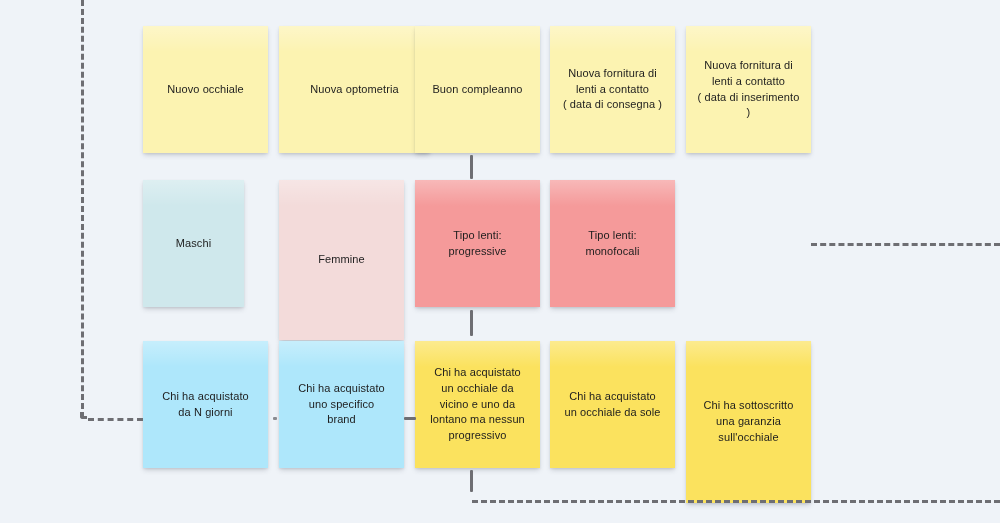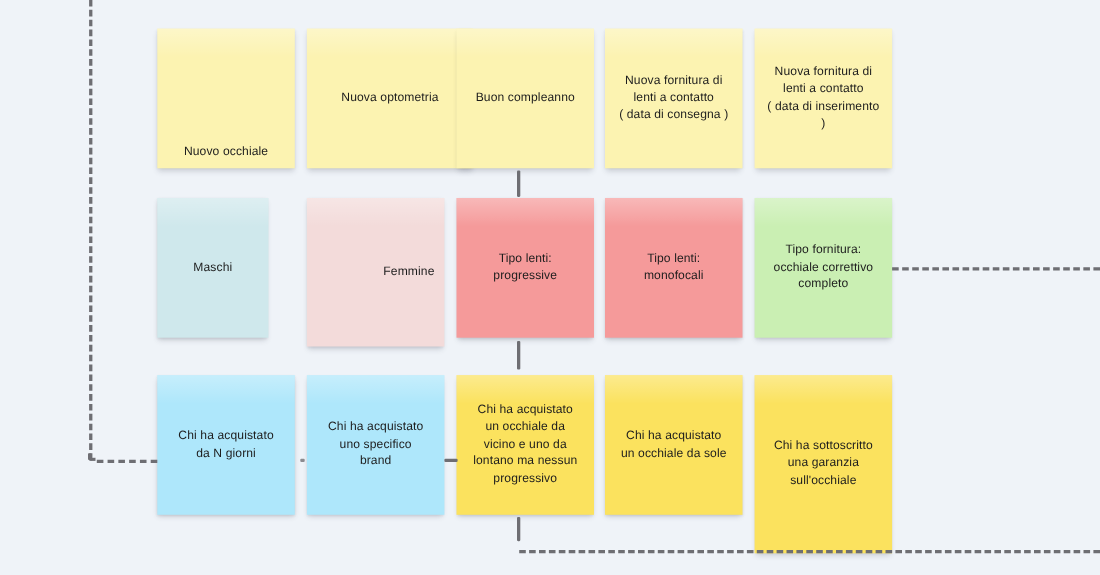--- a/index.html
+++ b/index.html
@@ -96,21 +96,21 @@
     height: 7px;
     border-left: 3px solid #6e6e73;
     border-bottom: 3px solid #6e6e73;
     border-bottom-left-radius: 3px;
   }
 </style>
 </head>
 <body>
 
 <div id="board">
-    <div class="card" style="left: 143px; top: 26px; width: 125px; height: 127px; background: rgb(252, 243, 177); align-items: flex-end;">
+    <div class="card" style="left: 143px; top: 26px; width: 125px; height: 127px; background: rgb(252, 243, 177);">
       <span class="txt">Nuovo occhiale</span>
     </div>
     <div class="card" style="left: 279px; top: 26px; width: 151px; height: 127px; background: rgb(252, 243, 177);">
       <span class="txt">Nuova optometria</span>
     </div>
     <div class="card" style="left: 415px; top: 26px; width: 125px; height: 127px; background: rgb(252, 243, 177);">
       <span class="txt">Buon compleanno</span>
     </div>
     <div class="card" style="left: 550px; top: 26px; width: 125px; height: 127px; background: rgb(252, 243, 177);">
       <span class="txt">Nuova fornitura di
@@ -118,35 +118,30 @@
 ( data di consegna )</span>
     </div>
     <div class="card" style="left: 686px; top: 26px; width: 125px; height: 127px; background: rgb(252, 243, 177);">
       <span class="txt">Nuova fornitura di
 lenti a contatto
 ( data di inserimento )</span>
     </div>
     <div class="card" style="left: 143px; top: 180px; width: 101px; height: 127px; background: rgb(207, 232, 236);">
       <span class="txt">Maschi</span>
     </div>
-    <div class="card" style="left: 279px; top: 180px; width: 125px; height: 135px; background: rgb(243, 219, 218); justify-content: flex-end;">
+    <div class="card" style="left: 279px; top: 180px; width: 125px; height: 160px; background: rgb(243, 219, 218);">
       <span class="txt">Femmine</span>
     </div>
     <div class="card" style="left: 415px; top: 180px; width: 125px; height: 127px; background: rgb(245, 154, 154);">
       <span class="txt">Tipo lenti:
 progressive</span>
     </div>
     <div class="card" style="left: 550px; top: 180px; width: 125px; height: 127px; background: rgb(245, 154, 154);">
       <span class="txt">Tipo lenti:
 monofocali</span>
-    </div>
-    <div class="card" style="left: 686px; top: 180px; width: 125px; height: 127px; background: rgb(202, 239, 179);">
-      <span class="txt">Tipo fornitura:
-occhiale correttivo
-completo</span>
     </div>
     <div class="card" style="left: 143px; top: 341px; width: 125px; height: 127px; background: rgb(174, 231, 251);">
       <span class="txt">Chi ha acquistato
 da N giorni</span>
     </div>
     <div class="card" style="left: 279px; top: 341px; width: 125px; height: 127px; background: rgb(174, 231, 251);">
       <span class="txt">Chi ha acquistato
 uno specifico
 brand</span>
     </div>

